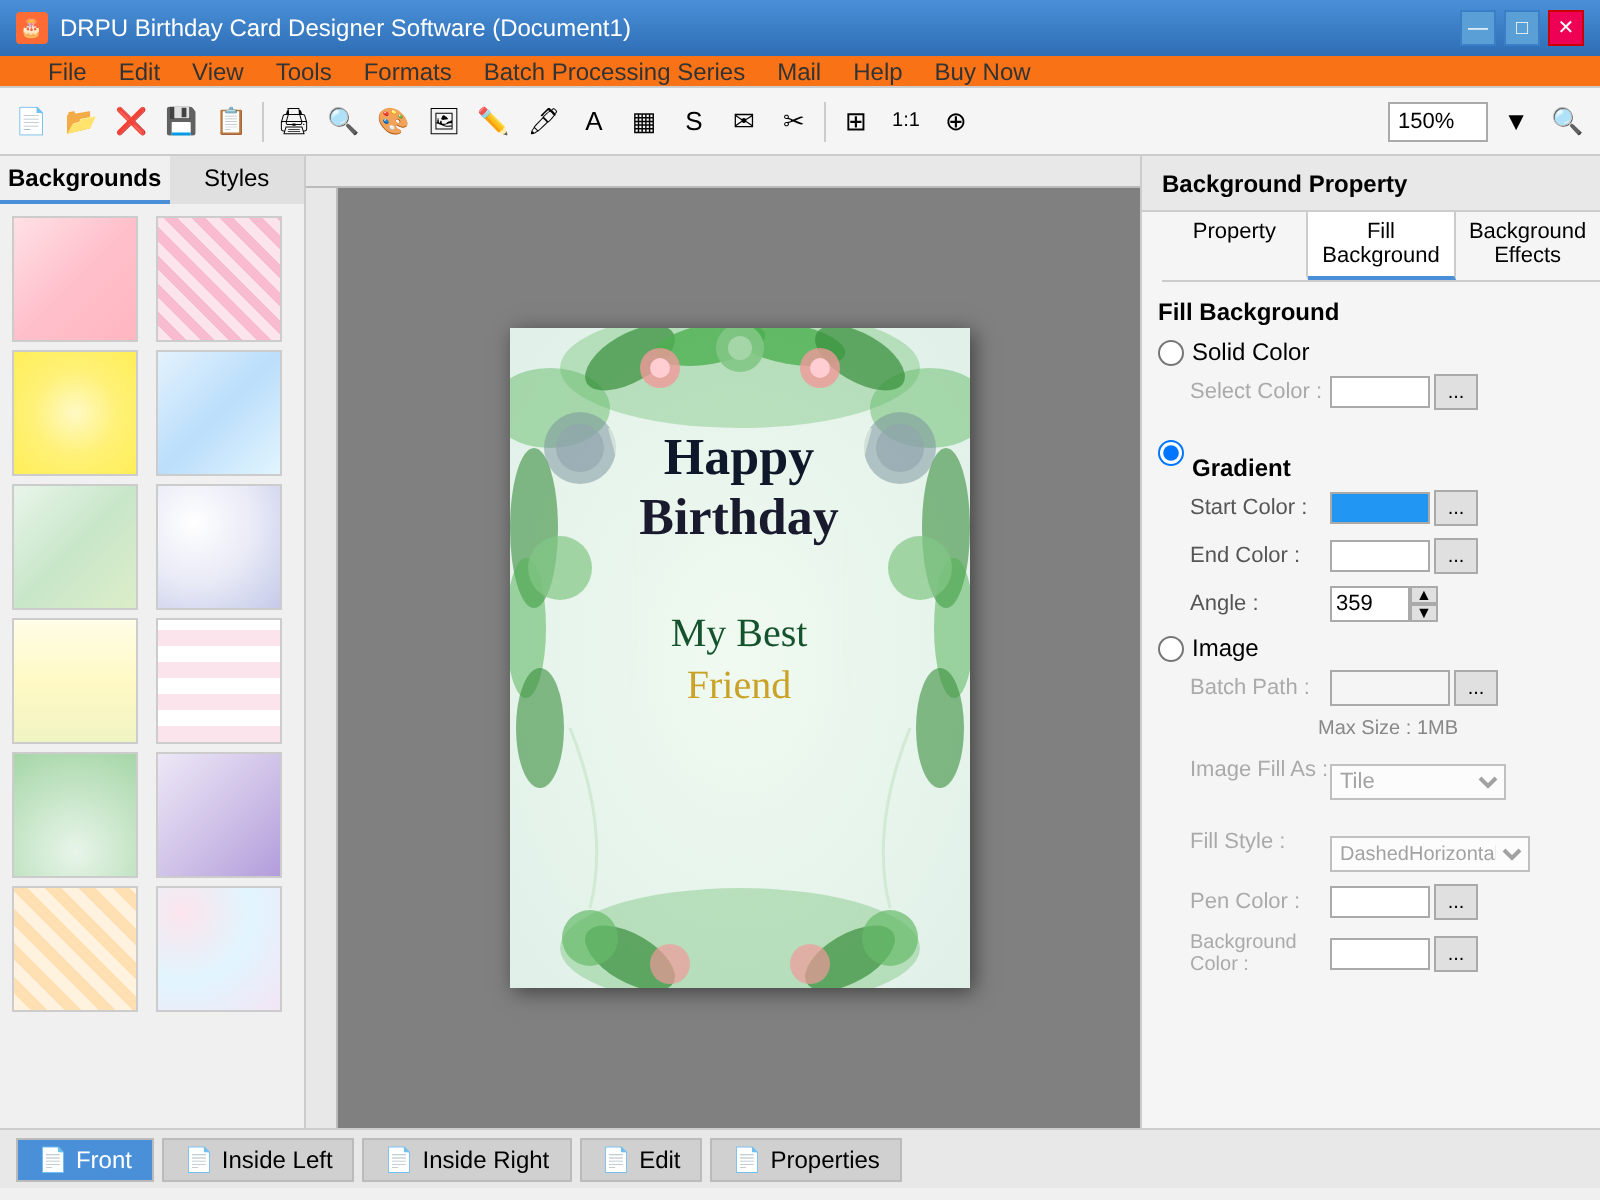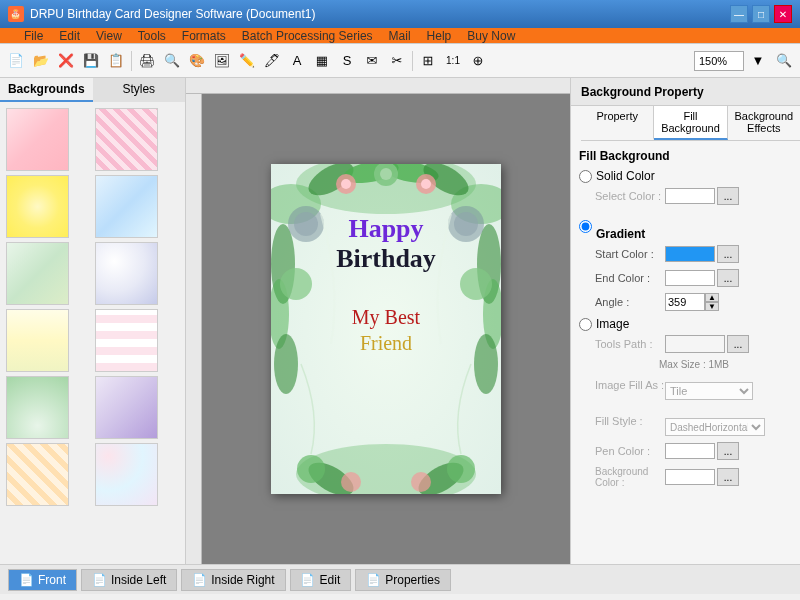--- a/index.html
+++ b/index.html
@@ -22,21 +22,21 @@
     .toolbar { background: #f5f5f5; border-bottom: 1px solid #ccc; height: 34px; display: flex; align-items: center; padding: 2px 4px; gap: 1px; }
     .tb-btn { width: 24px; height: 24px; background: #f5f5f5; border: 1px solid transparent; display: flex; align-items: center; justify-content: center; cursor: pointer; font-size: 13px; }
     .tb-sep { width: 1px; height: 20px; background: #ccc; margin: 0 2px; }
     .zoom-box { display: flex; align-items: center; gap: 2px; margin-left: auto; }
     .zoom-input { width: 50px; height: 20px; border: 1px solid #aaa; padding: 0 4px; font-size: 11px; }
     
     
     .main { display: flex; height: calc(600px - 28px - 22px - 34px - 30px); }
     
     
-    .left-panel { width: 186px; background: #f0f0f0; border-right: 1px solid #ccc; display: flex; flex-direction: column; }
+    .left-panel { width: 153px; background: #f0f0f0; border-right: 1px solid #ccc; display: flex; flex-direction: column; }
     .panel-tabs { display: flex; background: #e0e0e0; }
     .panel-tab { flex: 1; padding: 4px; text-align: center; cursor: pointer; border-bottom: 2px solid transparent; font-size: 12px; }
     .panel-tab.active { background: #f0f0f0; border-bottom: 2px solid #4a90d9; font-weight: bold; }
     .bg-grid { display: grid; grid-template-columns: 1fr 1fr; gap: 4px; padding: 6px; overflow-y: auto; }
     .bg-thumb { width: 63px; height: 63px; border: 1px solid #ccc; cursor: pointer; overflow: hidden; }
     
     
     .canvas-area { flex: 1; background: #808080; display: flex; align-items: center; justify-content: center; overflow: hidden; position: relative; }
     .ruler-top { position: absolute; top: 0; left: 0; right: 0; height: 16px; background: #e8e8e8; border-bottom: 1px solid #bbb; }
     .ruler-left { position: absolute; top: 16px; left: 0; bottom: 0; width: 16px; background: #e8e8e8; border-right: 1px solid #bbb; }
@@ -224,24 +224,24 @@
           <circle cx="195" cy="60" r="12" fill="#90a4ae" opacity="0.6"></circle>
           <circle cx="25" cy="120" r="16" fill="#81c784" opacity="0.7"></circle>
           <circle cx="205" cy="120" r="16" fill="#81c784" opacity="0.7"></circle>
 
           <path d="M 50 50 Q 70 120 60 180" stroke="#e8f5e9" stroke-width="2" fill="none" opacity="0.6"></path>
           <path d="M 180 50 Q 160 120 170 180" stroke="#e8f5e9" stroke-width="2" fill="none" opacity="0.6"></path>
           <path d="M 30 200 Q 50 250 40 290" stroke="#c8e6c9" stroke-width="1.5" fill="none" opacity="0.7"></path>
           <path d="M 200 200 Q 180 250 190 290" stroke="#c8e6c9" stroke-width="1.5" fill="none" opacity="0.7"></path>
         </svg>
         <div style="position:absolute; top:50px; left:0; right:0; text-align:center;">
-          <div style="font-family:Georgia,serif; font-size:26px; font-weight:bold; color:#6d28d9; line-height:1.15;">Happy</div>
+          <div style="font-family:Georgia,serif; font-size:26px; font-weight:bold; color:#0f172a; line-height:1.15;">Happy</div>
           <div style="font-family:Georgia,serif; font-size:26px; font-weight:bold; color:#1a1a2e; line-height:1.15;">Birthday</div>
           <div style="height:30px;"></div>
-          <div style="font-family:cursive; font-size:20px; color:#b91c1c; line-height:1.3;">My Best</div>
+          <div style="font-family:cursive; font-size:20px; color:#14532d; line-height:1.3;">My Best</div>
           <div style="font-family:cursive; font-size:20px; color:#c9a227; line-height:1.3;">Friend</div>
         </div>
       </div>
     </div>
   </div>
 
   <div class="right-panel">
     <div class="right-panel-title">
       <span>Background Property</span>
     </div>
@@ -284,21 +284,21 @@
           <div class="spinner-btn">▲</div>
           <div class="spinner-btn">▼</div>
         </div>
       </div>
 
       <div class="radio-row">
         <input type="radio" name="fill-type" id="image" style="">
         <label for="image">Image</label>
       </div>
       <div class="form-row">
-        <span class="form-label disabled-text">Tools Path :</span>
+        <span class="form-label disabled-text">Batch Path :</span>
         <input class="form-input disabled" type="text" disabled="" style="">
         <div class="btn-dots">...</div>
       </div>
       <div class="max-size-note">Max Size : 1MB</div>
       <div class="form-row">
         <span class="form-label disabled-text">Image Fill As :</span>
         <select class="select-box" disabled="">
           <option>Tile</option>
           <option>Stretch</option>
           <option>Center</option>

